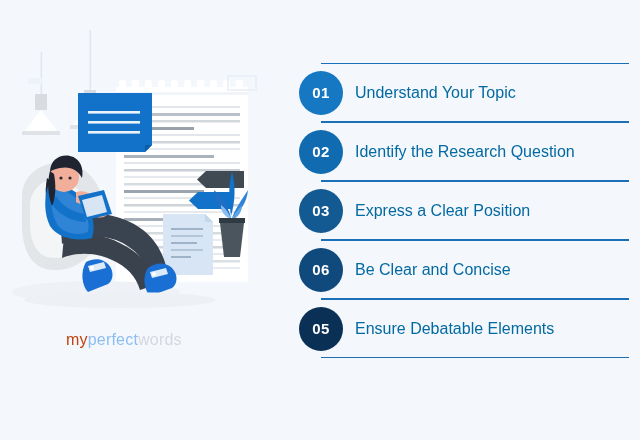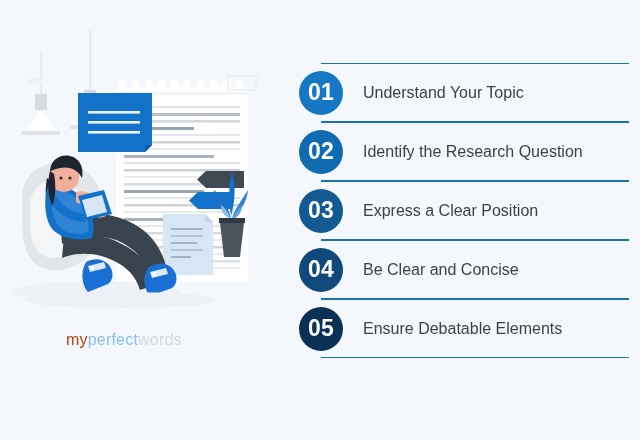--- a/index.html
+++ b/index.html
@@ -55,30 +55,30 @@
     position: relative;
     z-index: 3;
     flex: 0 0 auto;
     width: 44px;
     height: 44px;
     border-radius: 50%;
     display: flex;
     align-items: center;
     justify-content: center;
     color: #ffffff;
-    font-size: 23px;
+    font-size: 15px;
     font-weight: bold;
     letter-spacing: 0.3px;
   }
   .step-label {
     position: relative;
     z-index: 2;
-    margin-left: 20px;
+    margin-left: 12px;
     font-size: 16px;
-    color: #404040;
+    color: #0369a1;
     white-space: nowrap;
   }
 
   
   #logo {
     position: absolute;
     left: 66px;
     top: 331px;
     font-size: 16px;
     letter-spacing: 0.2px;
@@ -266,21 +266,21 @@
       <div class="step-badge" style="background: rgb(19, 90, 147);">
         <span>03</span>
       </div>
       <div class="step-label">Express a Clear Position</div>
     </div>
 
     <div class="step-row">
       <div class="step-rule top" style="border-top-color: rgb(27, 111, 181);"></div>
       <div class="step-rule bottom" style="border-top-color: rgb(27, 111, 181);"></div>
       <div class="step-badge" style="background: rgb(16, 74, 124);">
-        <span>04</span>
+        <span>06</span>
       </div>
       <div class="step-label">Be Clear and Concise</div>
     </div>
 
     <div class="step-row">
       <div class="step-rule top" style="border-top-color: rgb(27, 111, 181);"></div>
       <div class="step-rule bottom" style="border-top-color: rgb(27, 111, 181);"></div>
       <div class="step-badge" style="background: rgb(11, 48, 85); text-align: center;">
         <span>05</span>
       </div>

